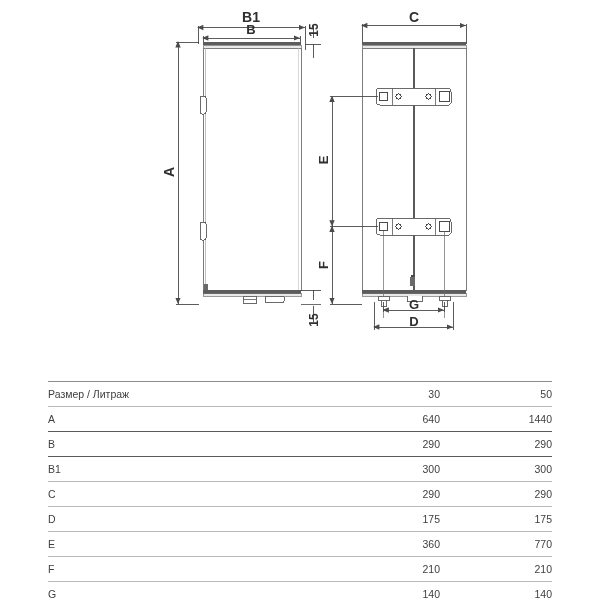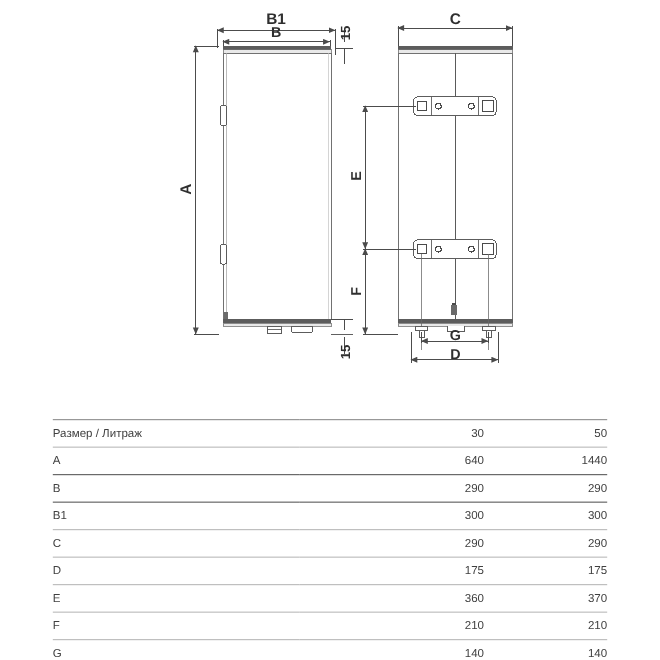--- a/index.html
+++ b/index.html
@@ -293,21 +293,21 @@
           <td class="col-v2">290</td>
         </tr>
         <tr>
           <td class="col-label">D</td>
           <td class="col-v1">175</td>
           <td class="col-v2">175</td>
         </tr>
         <tr>
           <td class="col-label">E</td>
           <td class="col-v1">360</td>
-          <td class="col-v2">370</td>
+          <td class="col-v2">770</td>
         </tr>
         <tr>
           <td class="col-label">F</td>
           <td class="col-v1">210</td>
           <td class="col-v2">210</td>
         </tr>
         <tr>
           <td class="col-label">G</td>
           <td class="col-v1">140</td>
           <td class="col-v2">140</td>

